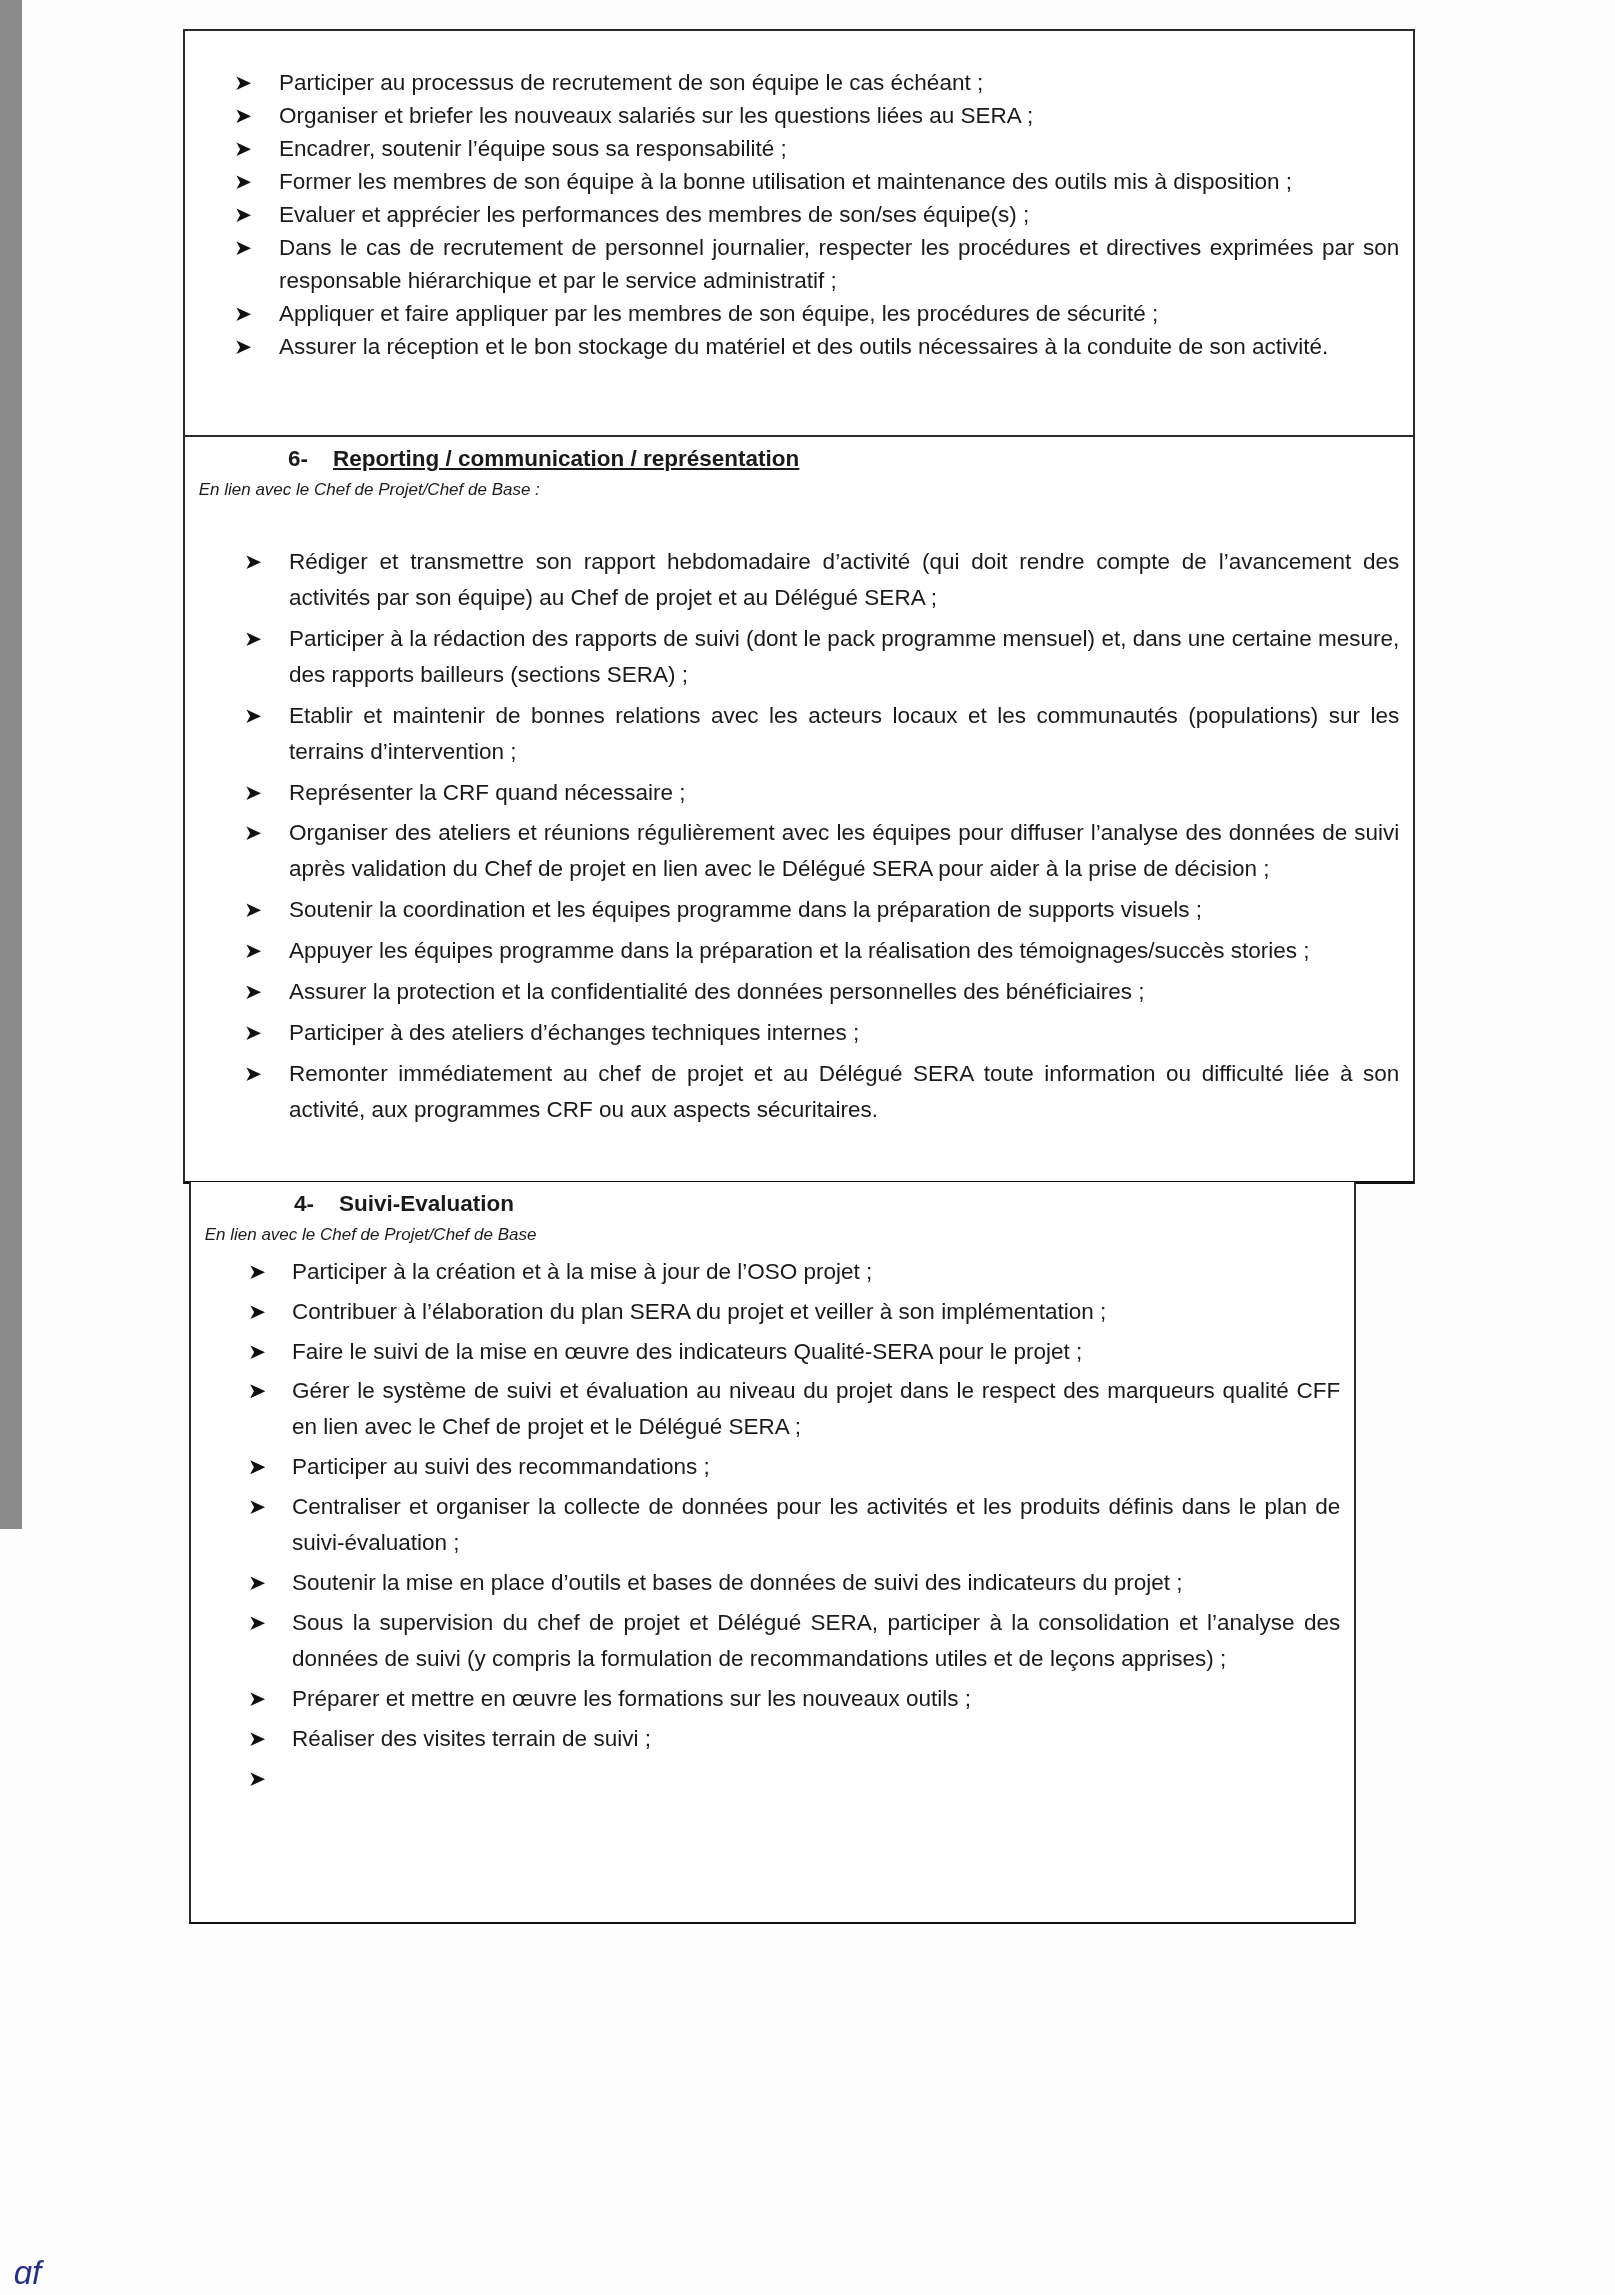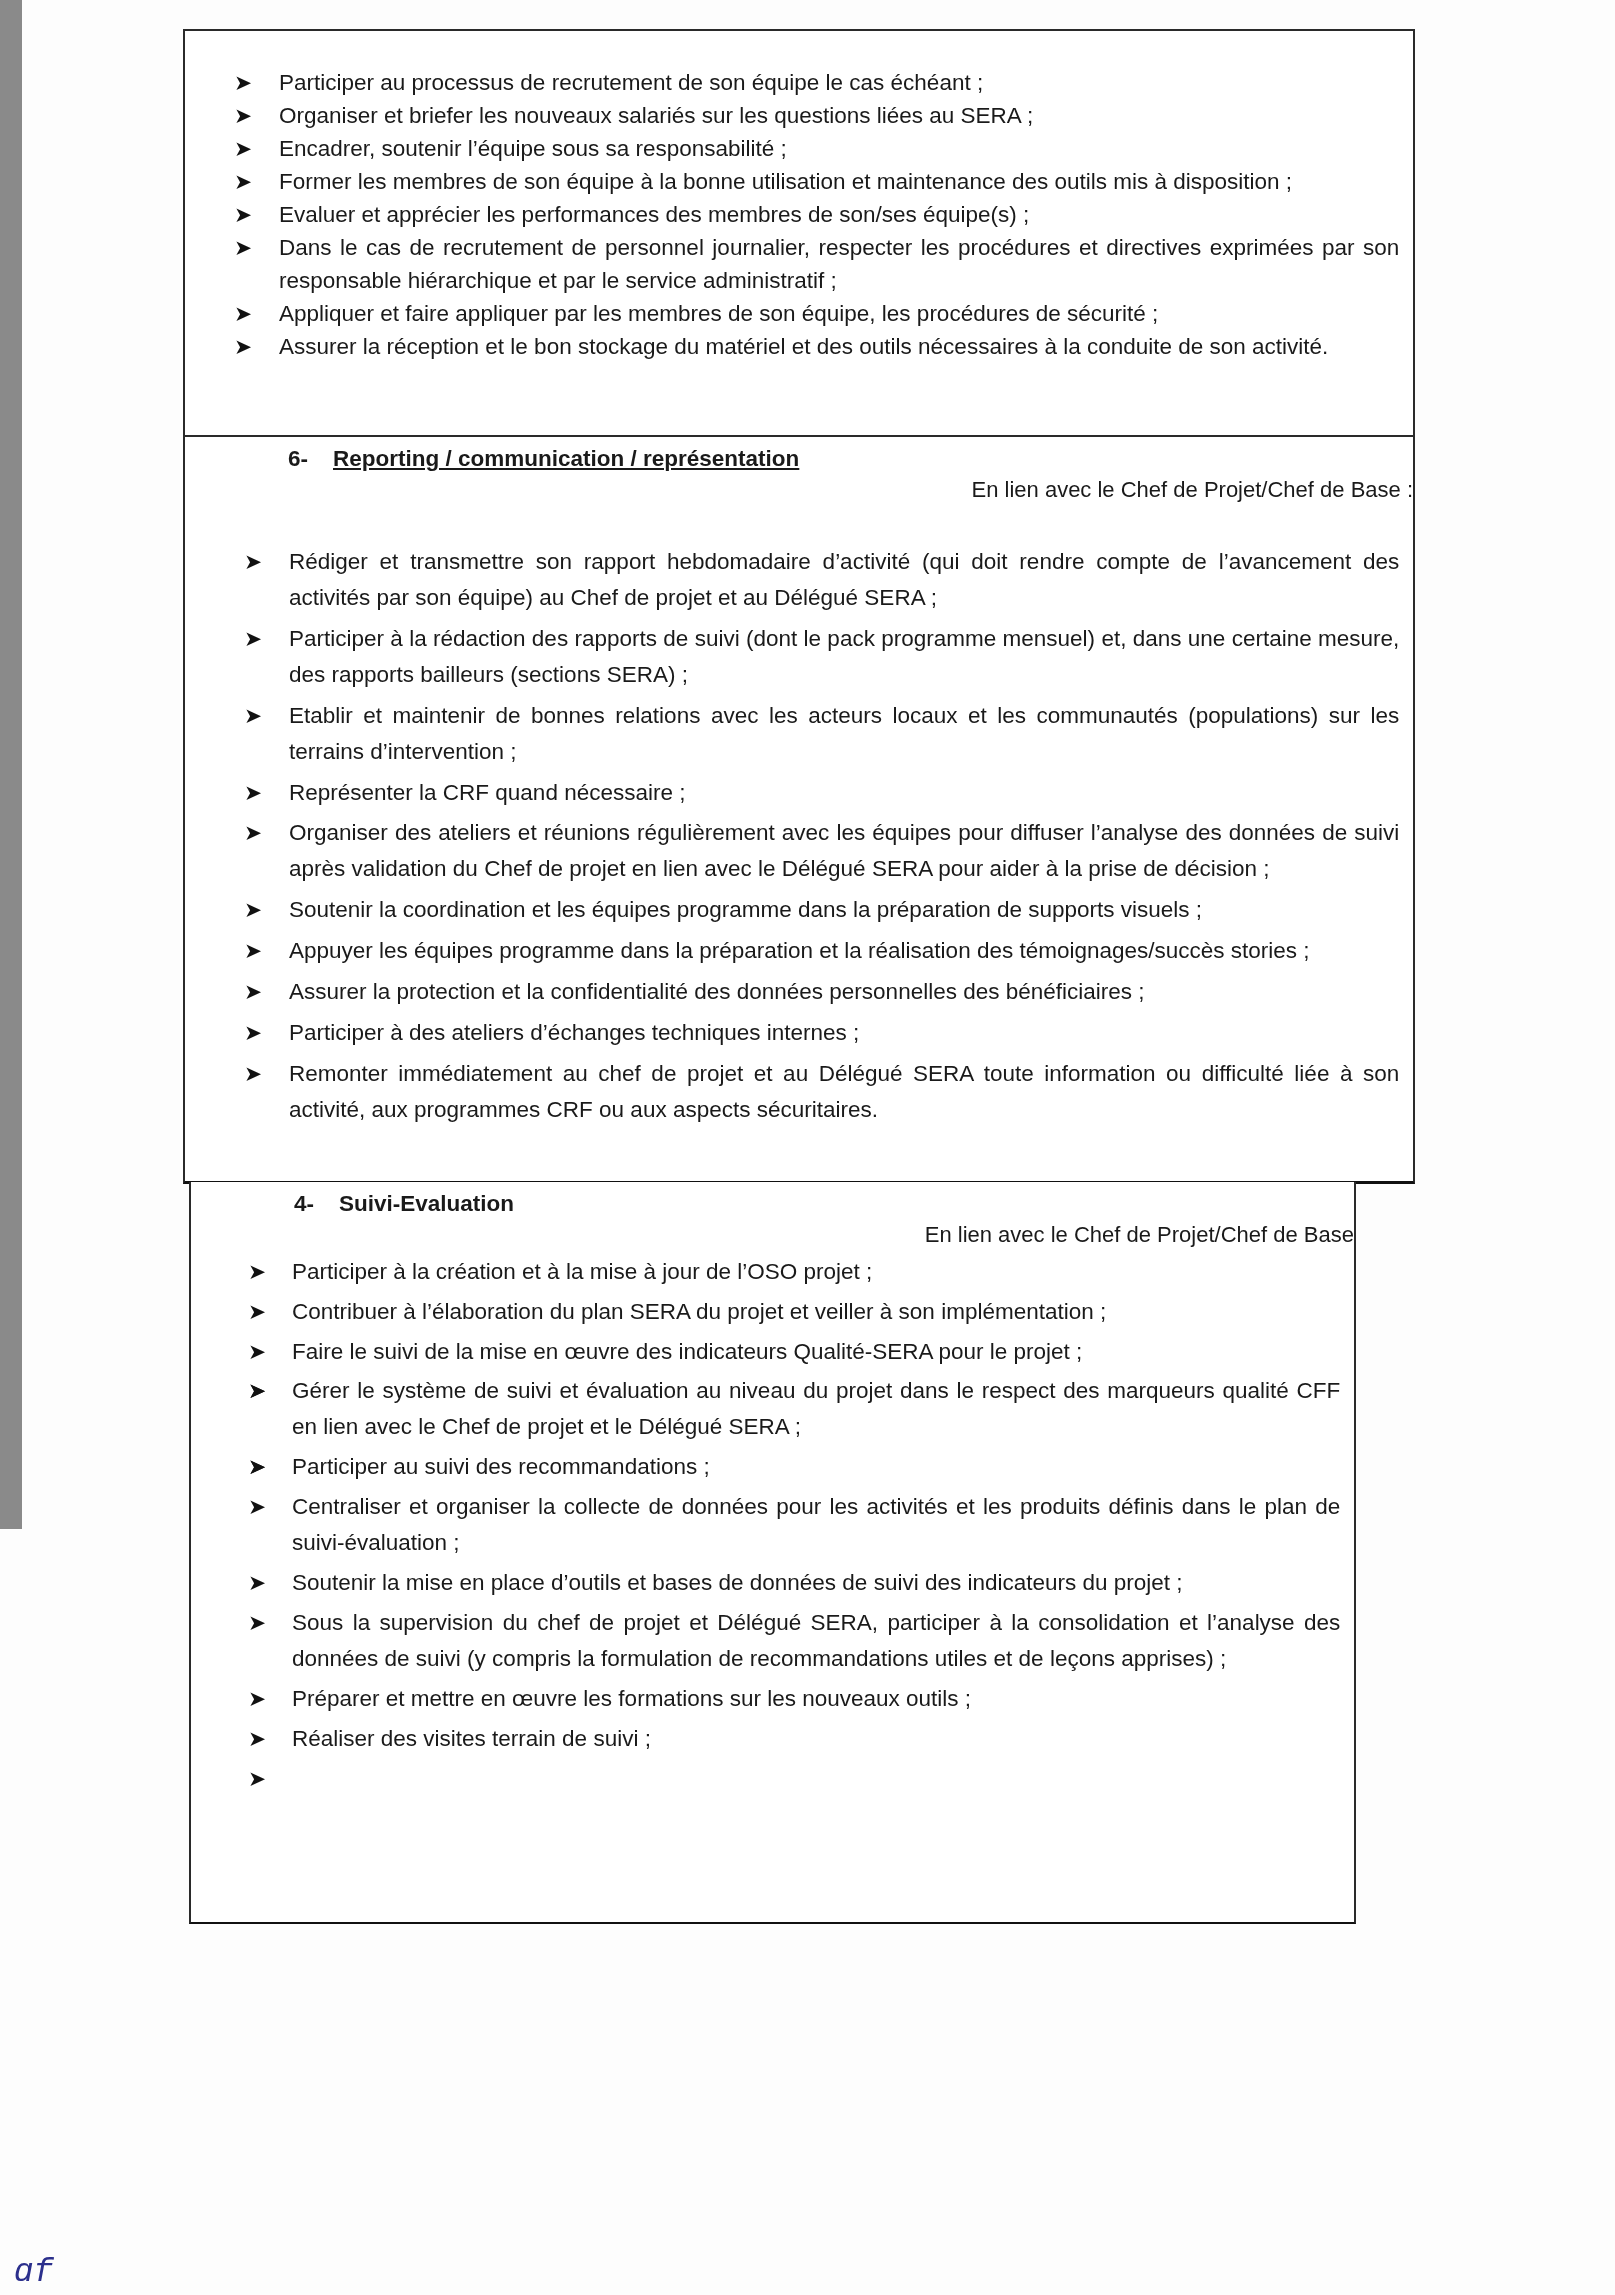--- a/index.html
+++ b/index.html
@@ -31,31 +31,31 @@
     #box1 ul.items { padding-top: 35px; }
     #box1 ul.items li { padding-left: 94px; line-height: 33px; margin-bottom: 0; }
     #box1 .arrow { left: 49px; }
     .sec-head {
       font-weight: bold; font-size: 22.5px; line-height: 31px;
       padding-left: 103px; padding-top: 5.9px;
     }
     .sec-head .num { display: inline-block; width: 45px; }
     .sec-head .title-u { text-decoration: underline; margin-top: 12px; }
     .sec-sub {
-      font-size: 22px; line-height: 31px; padding-left: 13.7px; text-align: right;
+      font-style: italic; font-size: 17px; line-height: 31px; padding-left: 13.7px;
     }
     #box2 ul.items { padding-top: 39px; }
     #box2 ul.items li { padding-left: 104px; margin-bottom: 4.9px; }
     #box2 .arrow { left: 59px; }
     #box3 ul.items { padding-top: 3.9px; }
     #box3 ul.items li { padding-left: 101px; margin-bottom: 3.9px; }
     #box3 .arrow { left: 57px; }
     .signature {
       position: absolute; left: 13.7px; top: 2254px; font-size: 33px;
-      color: #2b2f8c; font-family: Liberation Mono, monospace; font-style: italic;
+      color: #2b2f8c; font-family: Liberation Sans, sans-serif; font-style: italic;
     }
   </style>
 </head>
 <body>
 
 <div class="scan-edge"></div>
 
 <div class="box" id="box1">
   <ul class="items" id="list1">
       <li><span class="arrow">➤</span><span>Participer au processus de recrutement de son équipe le cas échéant ;</span></li>

